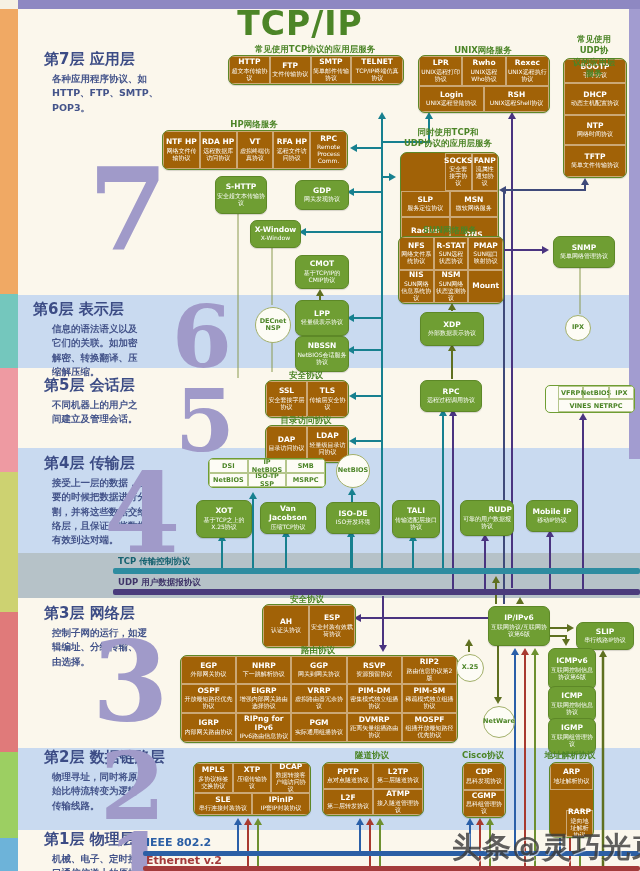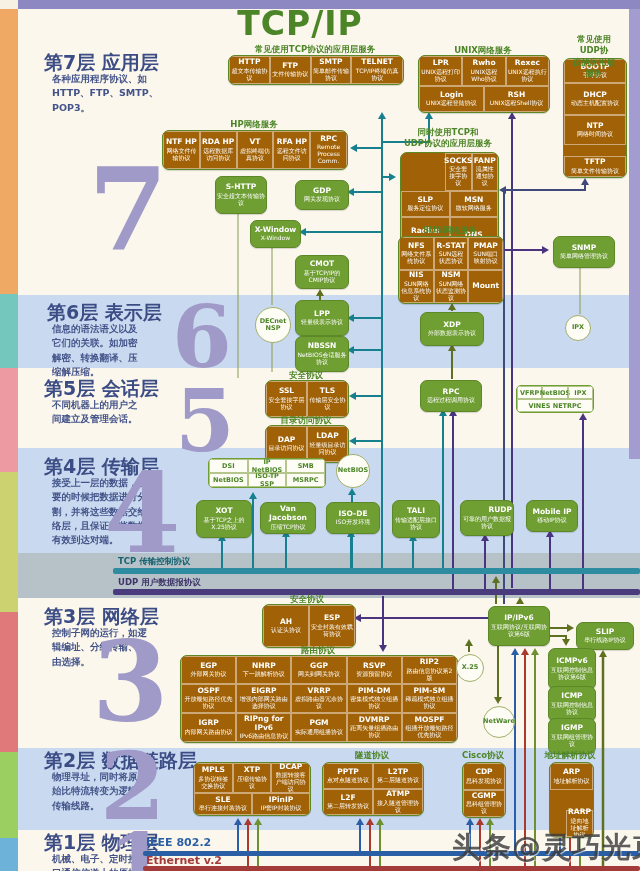--- a/index.html
+++ b/index.html
@@ -4,21 +4,21 @@
 <style>
   html,body{margin:0;padding:0;background:#e8e2d2;}
   #stage{position:relative;width:640px;height:871px;overflow:hidden;
          background:#f6f1e3;font-family:"DejaVu Sans",sans-serif;}
   .band{position:absolute;left:18px;right:0;}
   .strip{position:absolute;left:0;width:18px;}
   .topbar{position:absolute;top:0;left:18px;right:0;height:9px;background:#8e88c2;}
   .rightstrip{position:absolute;top:9px;right:0;width:11px;height:450px;background:#a29cd0;}
   #title{position:absolute;top:4px;left:300px;transform:translateX(-50%);
          font-size:33px;font-weight:bold;color:#4c8527;letter-spacing:1px;}
-  .ltitle{position:absolute;font-size:19px;font-weight:bold;color:#3c4c85;white-space:nowrap;}
+  .ltitle{position:absolute;font-size:15px;font-weight:bold;color:#3c4c85;white-space:nowrap;}
   .ldesc{position:absolute;font-size:9.5px;color:#44548a;line-height:1.5;white-space:pre-line;font-weight:bold;}
   .numeral{position:absolute;color:#a09ac9;font-family:"DejaVu Serif",serif;font-weight:bold;line-height:0.9;}
   .heading{position:absolute;transform:translateX(-50%);color:#4c8527;font-weight:bold;
            font-size:8.5px;white-space:pre-line;text-align:center;line-height:1.35;z-index:3;}
   .gbox{position:absolute;background:#a16207;border:1px solid #5d8827;border-radius:7px;
         display:flex;flex-direction:column;overflow:hidden;z-index:3;box-shadow:0 1px 1px rgba(0,0,0,.15);}
   .grow{display:flex;flex:none;}
   .gcell{flex:1;display:flex;flex-direction:column;align-items:center;justify-content:center;
          text-align:center;color:#fff;padding:1px 1px;border:0.5px solid rgba(255,255,255,.45);min-width:0;}
   .ct{font-size:7.5px;font-weight:bold;line-height:1.15;}
@@ -64,21 +64,21 @@
 
   <div class="topbar"></div>
   <div class="rightstrip"></div>
 
   <div id="title">TCP/IP</div>
 
   <div class="ltitle" style="left:44px;top:50px;">第7层  应用层</div>
   <div class="ldesc" style="left: 52px; top: 72px; white-space: pre-line;">各种应用程序协议、如
 HTTP、FTP、SMTP、
 POP3。</div>
-  <div class="ltitle" style="left:47px;top:300px;">第6层  表示层</div>
+  <div class="ltitle" style="left:33px;top:300px;">第6层  表示层</div>
   <div class="ldesc" style="left: 52px; top: 322px; white-space: pre-line;">信息的语法语义以及
 它们的关联。如加密
 解密、转换翻译、压
 缩解压缩。</div>
   <div class="ltitle" style="left:44px;top:376px;">第5层  会话层</div>
   <div class="ldesc" style="left: 52px; top: 398px; white-space: pre-line;">不同机器上的用户之
 间建立及管理会话。</div>
   <div class="ltitle" style="left:44px;top:454px;">第4层  传输层</div>
   <div class="ldesc" style="left: 52px; top: 476px; white-space: pre-line;">接受上一层的数据，在必
 要的时候把数据进行分
@@ -283,21 +283,21 @@
             <div class="ct">DHCP</div>
             <div class="cs">动态主机配置协议</div>
           </div>
         </div>
         <div class="grow" style="height: 30px;">
           <div class="gcell">
             <div class="ct">NTP</div>
             <div class="cs">网络时间协议</div>
           </div>
         </div>
-        <div class="grow" style="height: 32px; align-items: flex-end;">
+        <div class="grow" style="height: 32px;">
           <div class="gcell">
             <div class="ct">TFTP</div>
             <div class="cs">简单文件传输协议</div>
           </div>
         </div>
       </div>
       <div class="gbox" style="left: 162px; top: 130px; width: 184px;">
         <div class="grow" style="height: 38px;">
           <div class="gcell">
             <div class="ct">NTF HP</div>
@@ -579,21 +579,21 @@
             <div class="">NetBIOS</div>
           </div>
           <div class="wcell">
             <div class="">ISO-TP SSP</div>
           </div>
           <div class="wcell">
             <div class="">MSRPC</div>
           </div>
         </div>
       </div>
-      <div class="wbox" style="left: 516px; top: 385px; width: 76px;">
+      <div class="wbox" style="left: 545px; top: 385px; width: 76px; padding-left: 12px;">
         <div class="grow" style="height: 13px;">
           <div class="wcell">
             <div class="">VFRP</div>
           </div>
           <div class="wcell">
             <div class="">NetBIOS</div>
           </div>
           <div class="wcell">
             <div class="">IPX</div>
           </div>

